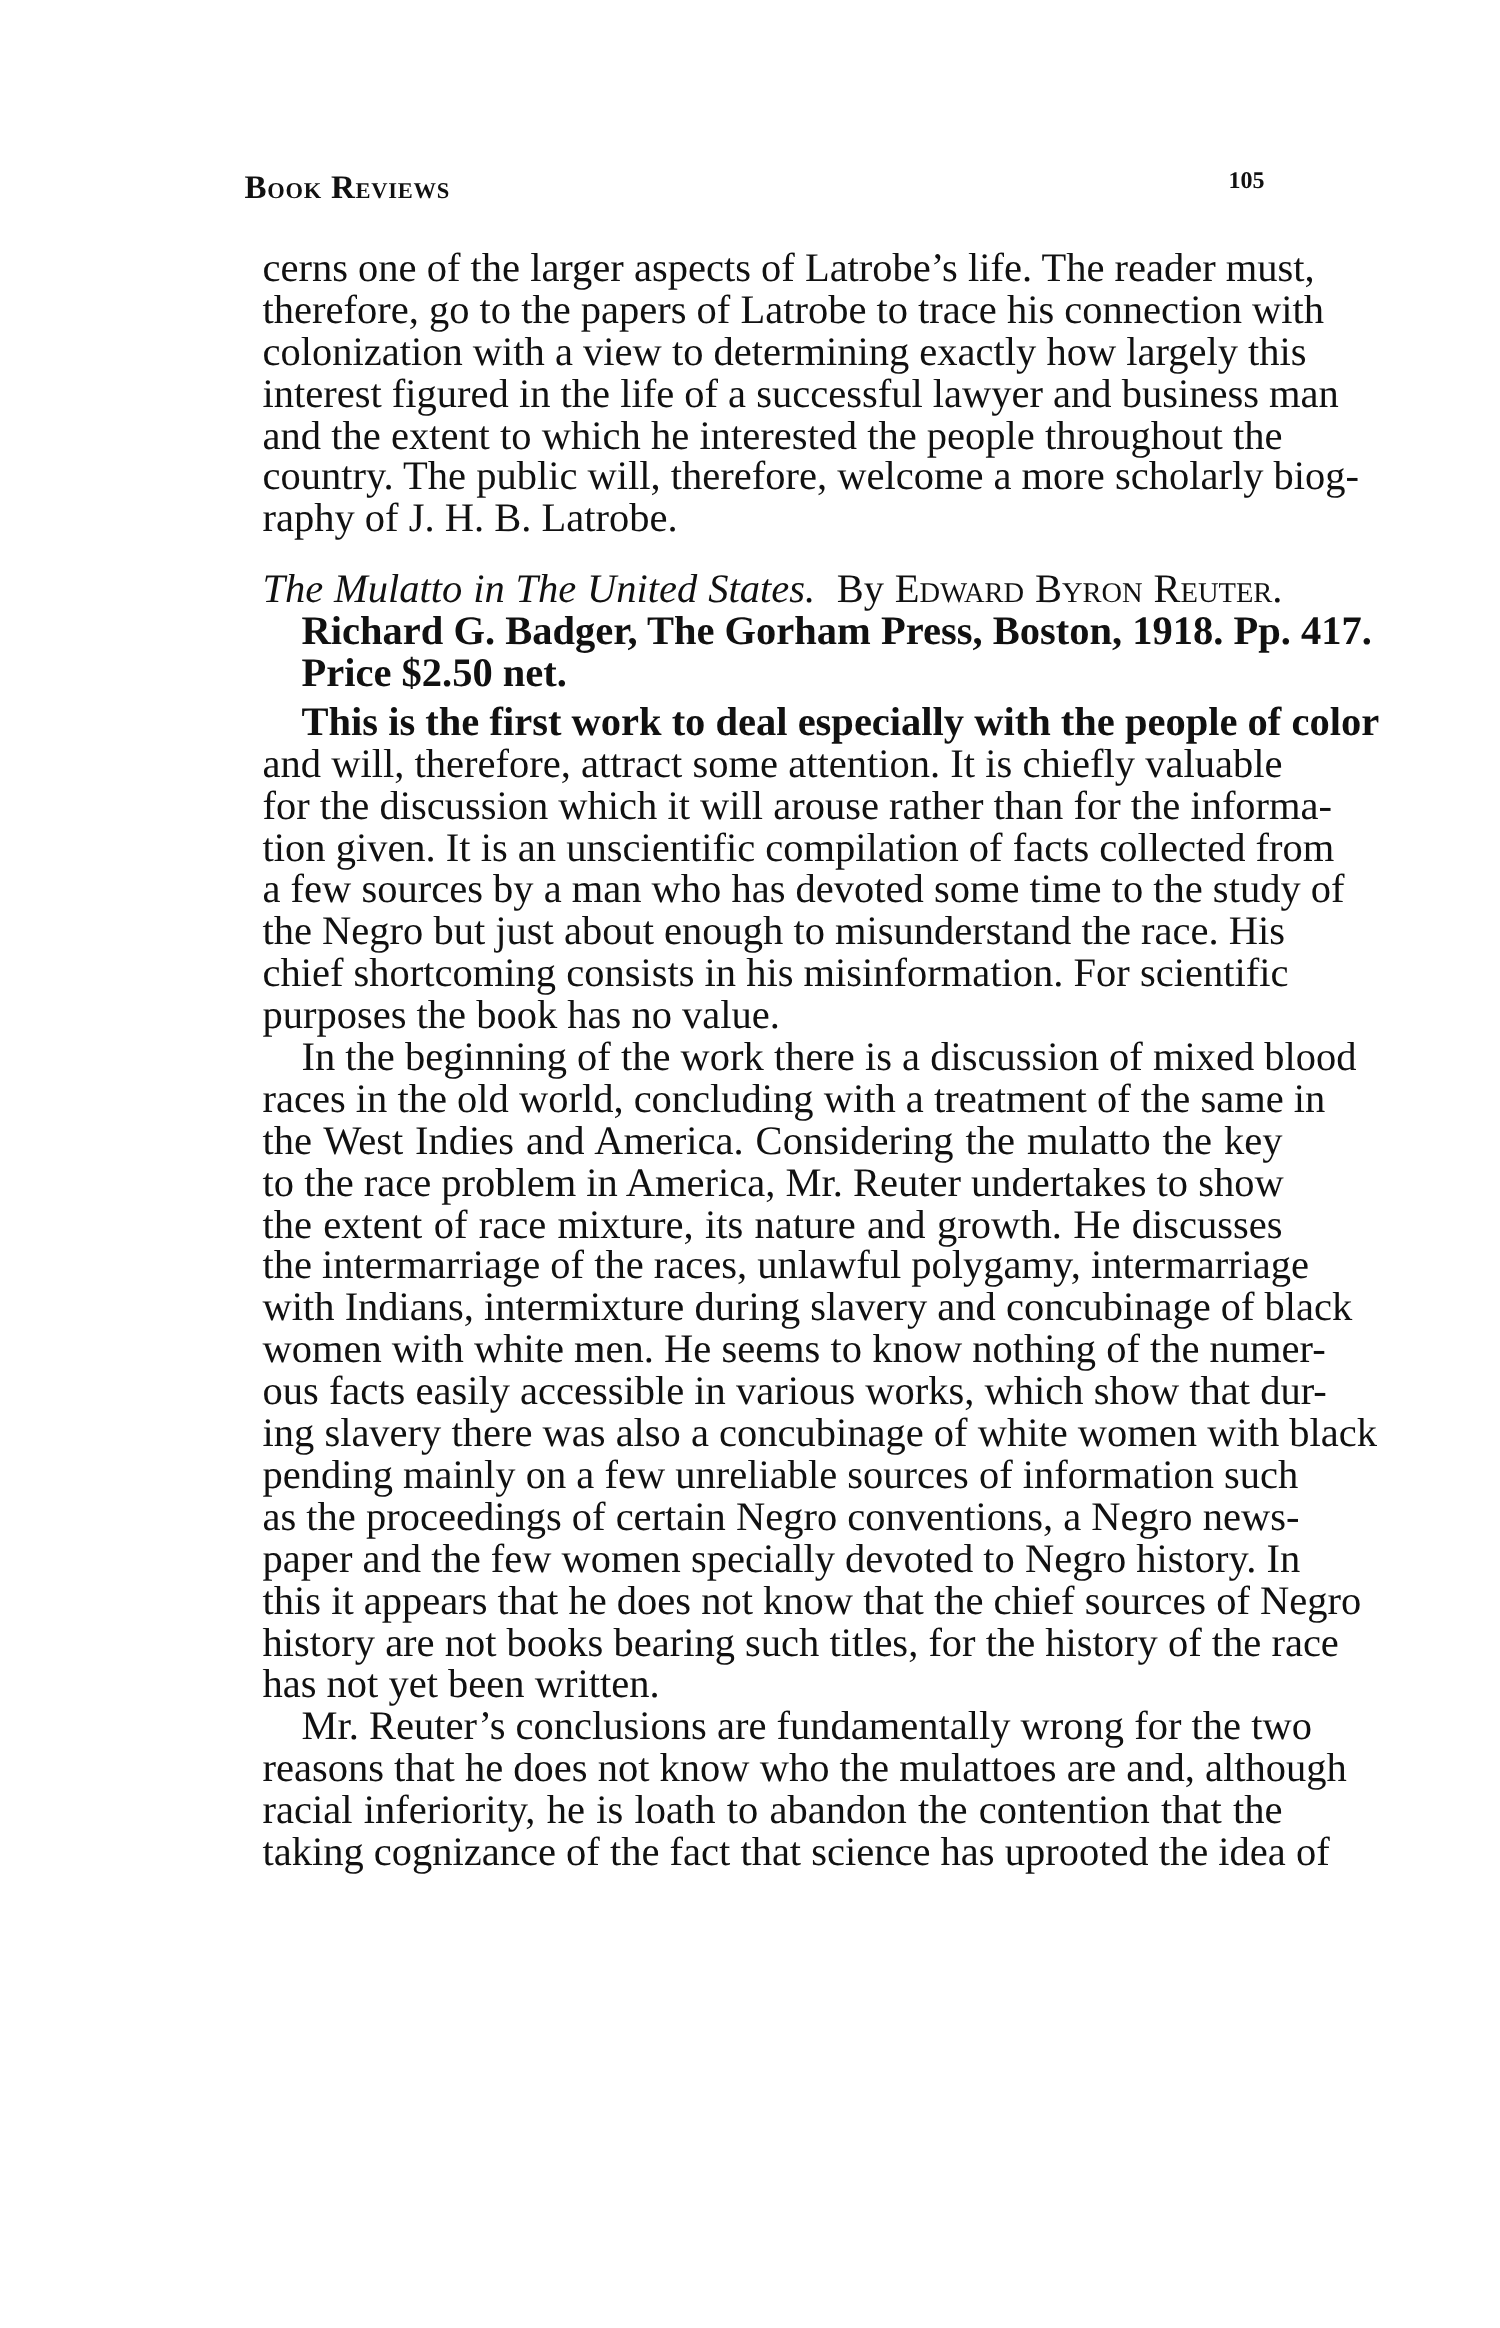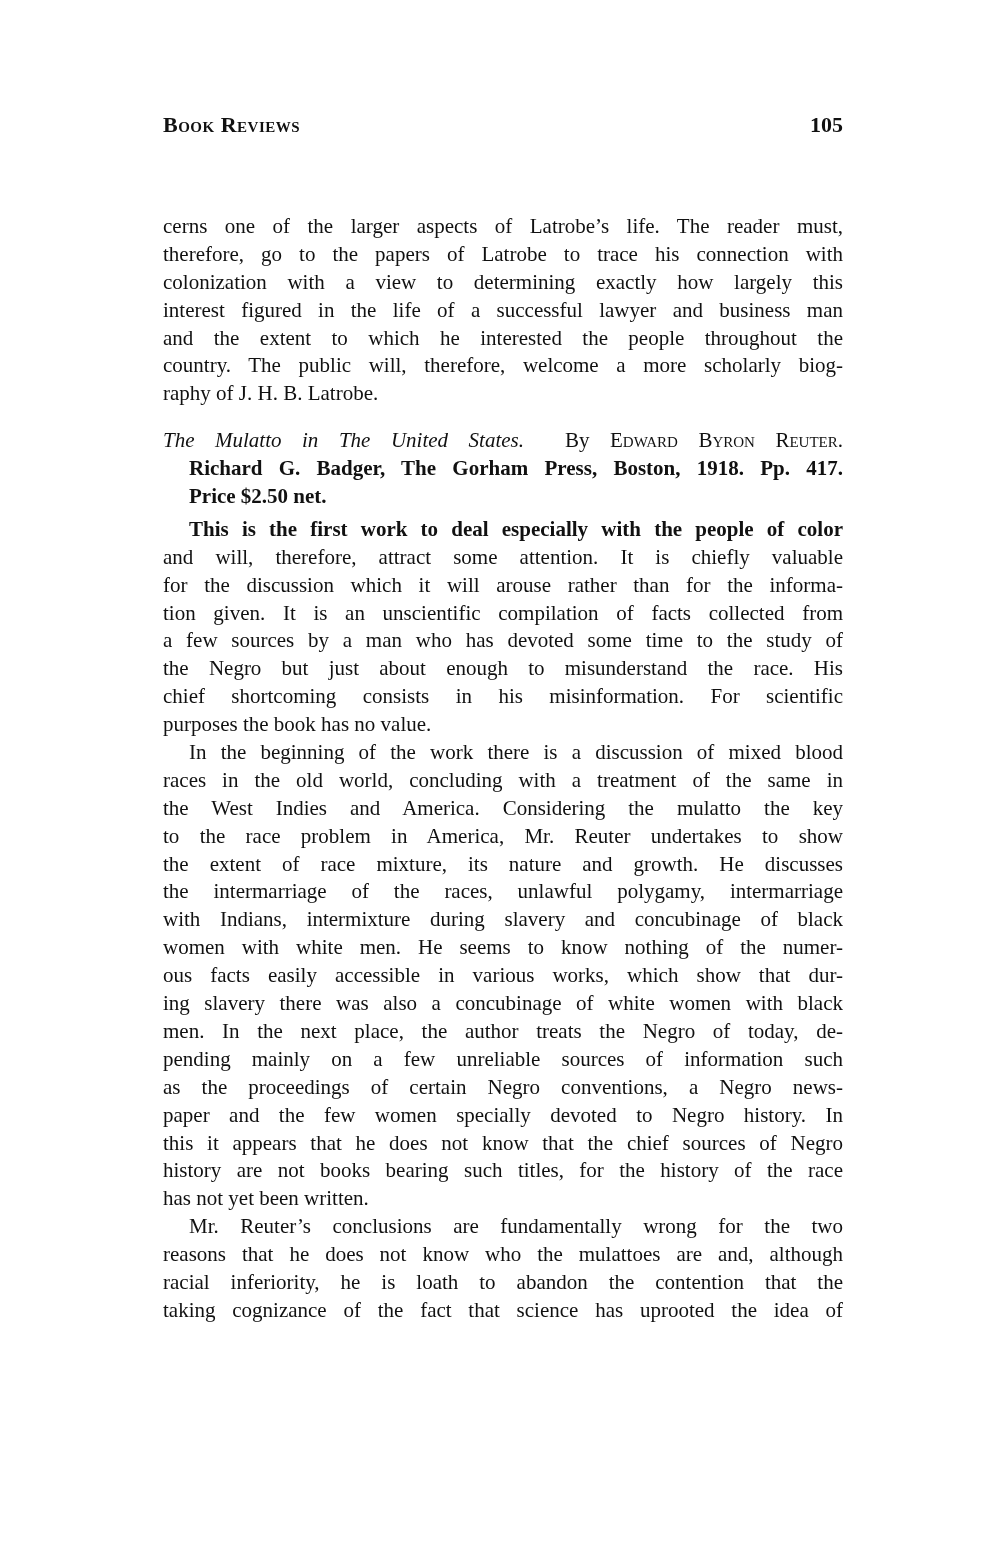--- a/index.html
+++ b/index.html
@@ -34,31 +34,30 @@
       width: 680px;
       text-align: left;
       font-size: 22px;
       font-variant: small-caps;
       font-weight: bold;
       letter-spacing: 0.5px;
     }
     .page-number {
       position: absolute;
       right: 0;
-      font-size: 22px;
+      font-size: 16px;
       font-weight: bold;
     }
     .body-text {
       position: absolute;
       top: 165px;
-      left: 0;
+      left: 12px;
       width: 680px;
-      font-size: 21px;
+      font-size: 27px;
       line-height: 27.9px;
-      margin-top: 48px;
     }
     .line {
       display: block;
       white-space: nowrap;
       text-align: justify;
       text-align-last: justify;
       height: 27.9px;
     }
     .line.last {
       text-align-last: left;
@@ -127,21 +126,20 @@
       <span class="line" style="text-indent:26px;">In the beginning of the work there is a discussion of mixed blood</span>
       <span class="line">races in the old world, concluding with a treatment of the same in</span>
       <span class="line">the West Indies and America.  Considering the mulatto the key</span>
       <span class="line">to the race problem in America, Mr. Reuter undertakes to show</span>
       <span class="line">the extent of race mixture, its nature and growth.  He discusses</span>
       <span class="line">the intermarriage of the races, unlawful polygamy, intermarriage</span>
       <span class="line">with Indians, intermixture during slavery and concubinage of black</span>
       <span class="line">women with white men.  He seems to know nothing of the numer-</span>
       <span class="line">ous facts easily accessible in various works, which show that dur-</span>
       <span class="line">ing slavery there was also a concubinage of white women with black</span>
-      <span class="line">men.  In the next place, the author treats the Negro of today, de-</span>
       <span class="line">pending mainly on a few unreliable sources of information such</span>
       <span class="line">as the proceedings of certain Negro conventions, a Negro news-</span>
       <span class="line">paper and the few women specially devoted to Negro history.  In</span>
       <span class="line">this it appears that he does not know that the chief sources of Negro</span>
       <span class="line">history are not books bearing such titles, for the history of the race</span>
       <span class="line last">has not yet been written.</span>
     </div>
 
     <div>
       <span class="line" style="text-indent:26px;">Mr. Reuter’s conclusions are fundamentally wrong for the two</span>

